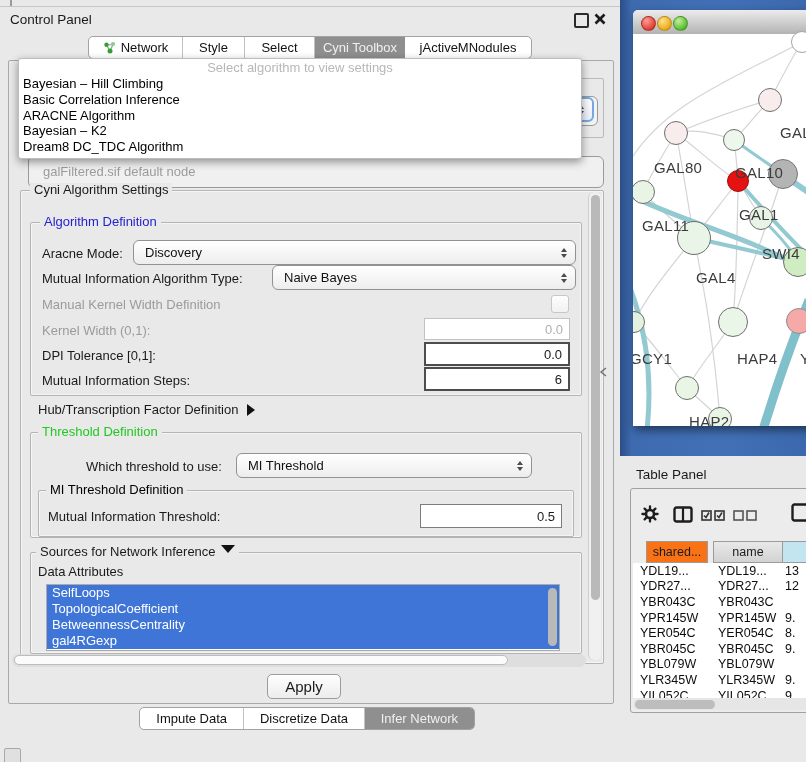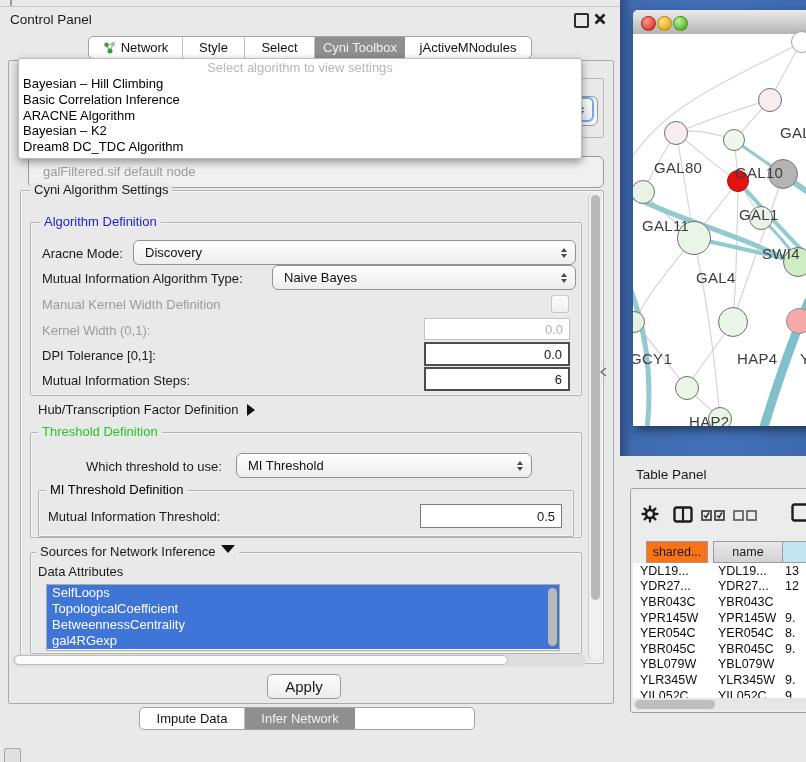--- a/index.html
+++ b/index.html
@@ -197,20 +197,23 @@
 </div>
 
 <div class="abs" style="left:267px;top:674px;width:72px;height:23px;border:1px solid #9c9c9c;border-radius:5px;background:linear-gradient(#fefefe,#ececec);display:flex;align-items:center;justify-content:center;font-size:15px">
     <span>Apply</span>
   </div>
 
 <div class="tabbar" style="left:139px;top:707px;width:336px">
   <div class="tab" style="width:105px">
       <span>Impute Data</span>
     </div>
+  <div class="tab" style="width:121px">
+      <span>Discretize Data</span>
+    </div>
   <div class="tab sel" style="width:110px">
       <span>Infer Network</span>
     </div>
 </div>
 
 <div class="abs" style="left:4px;top:748px;width:15px;height:15px;border:1px solid #a8a8a8;border-radius:2px;background:#e0e0e0"></div>
 
 <svg class="abs" style="left:599px;top:367px" width="8" height="10">
     <path d="M7,1 L2,5 L7,9" fill="none" stroke="#6f6f6f" stroke-width="1.4"></path>
   </svg>

